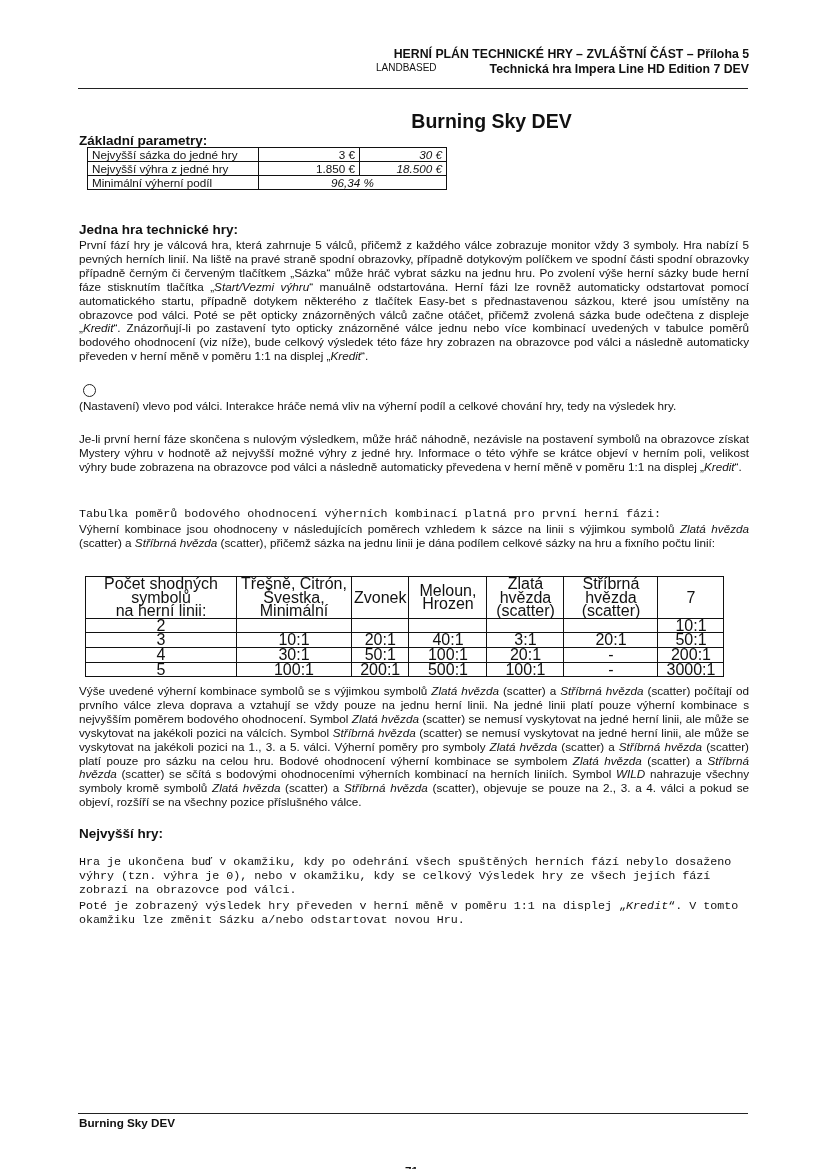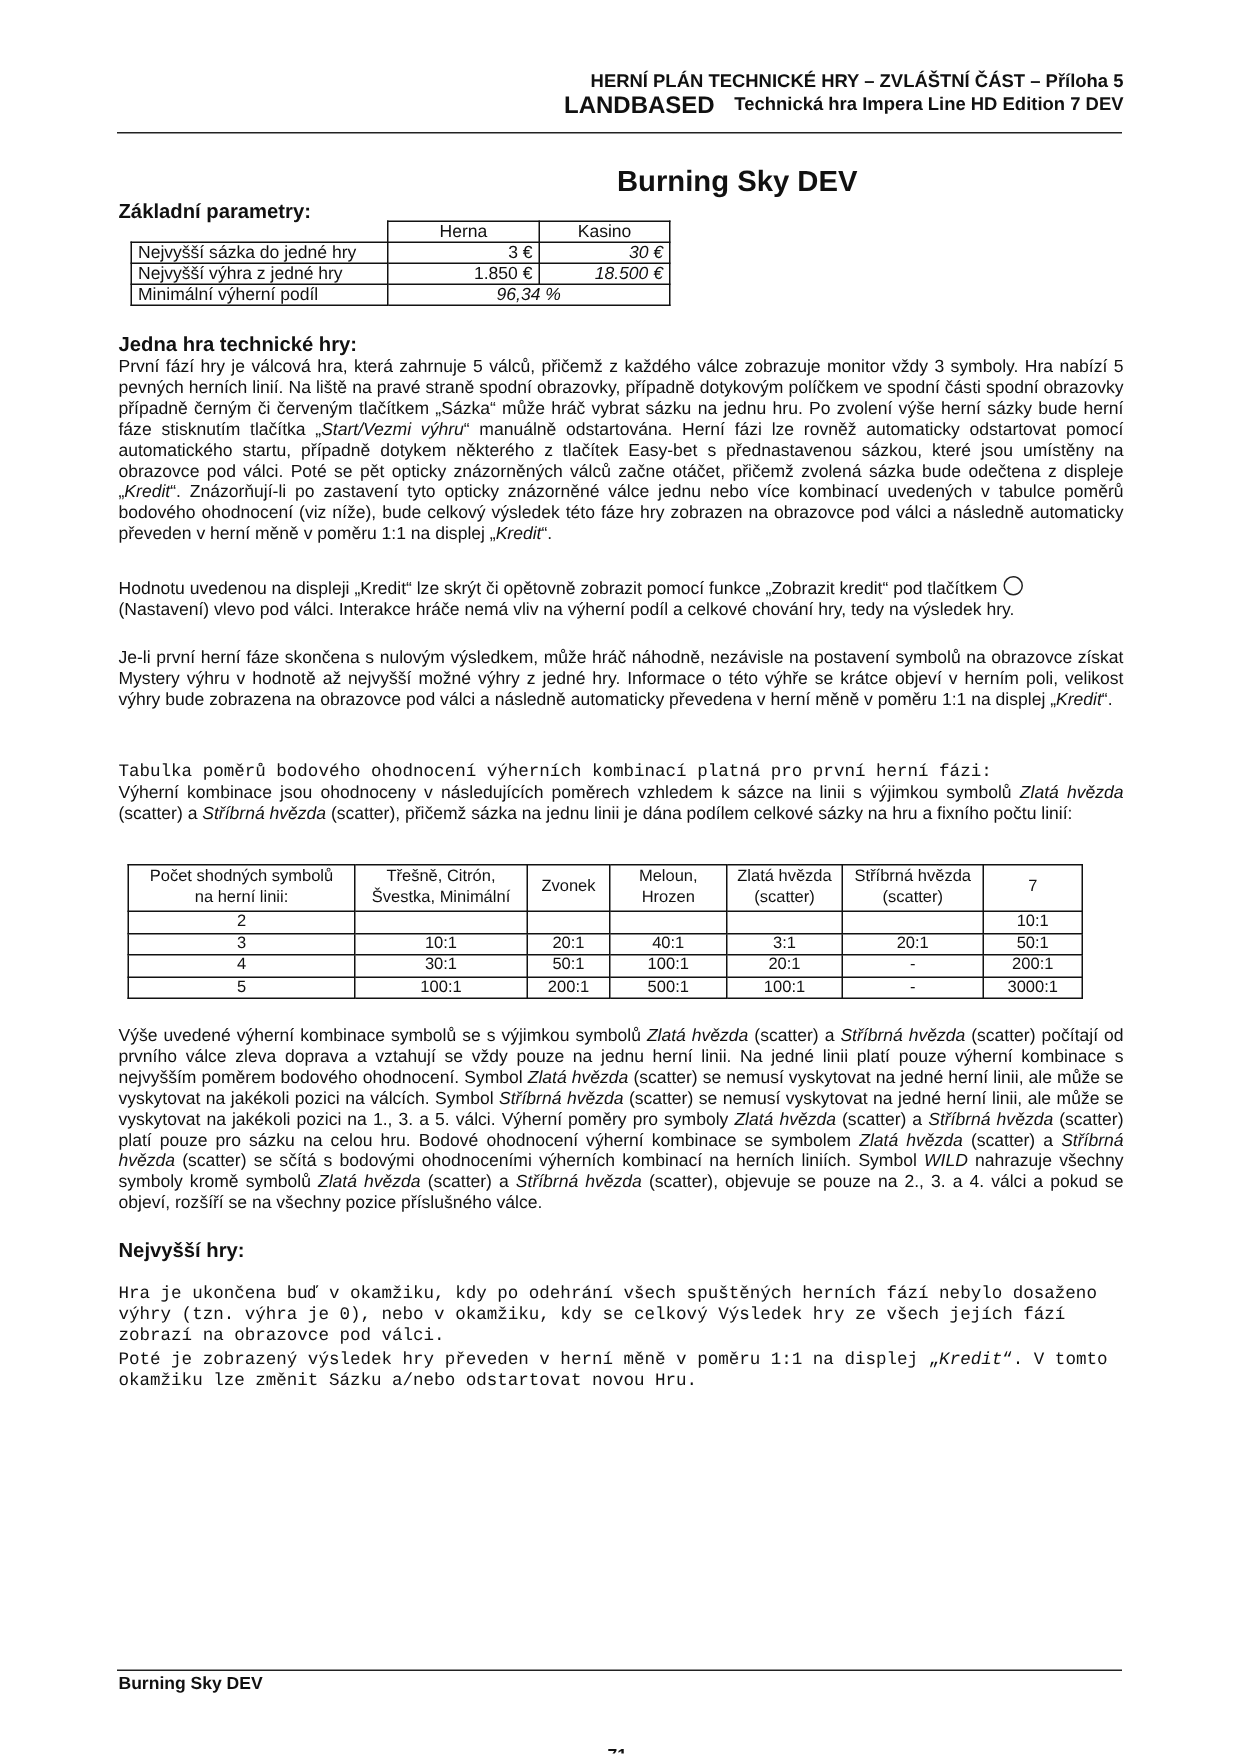--- a/index.html
+++ b/index.html
@@ -1,38 +1,38 @@
 <!DOCTYPE html>
 <html><head>
 <meta charset="utf-8">
 <style>
   html, body { margin: 0; padding: 0; background: #ffffff; }
   body { width: 827px; height: 1169px; position: relative; overflow: hidden;
          font-family: "Liberation Sans", sans-serif; color: #111; }
   .hdr1 { position: absolute; right: 78px; top: 47px; font-weight: bold; font-size: 12.3px; letter-spacing: 0; }
-  .hdr2 { position: absolute; left: 359px; top: 62px; font-weight: bold; font-size: 16px; padding-left: 17px; }
+  .hdr2 { position: absolute; left: 359px; top: 62px; font-weight: normal; font-size: 10px; padding-left: 17px; }
   .hdr3 { position: absolute; right: 78px; top: 62px; font-weight: bold; font-size: 12.3px; }
   .hrule { position: absolute; left: 78px; width: 670px; height: 1px; background: #222; }
   .title { position: absolute; left: 0; width: 827px; top: 110px; text-align: center;
            font-weight: bold; font-size: 19.5px; padding-left: 156px; box-sizing: border-box; }
   .h2 { position: absolute; left: 79px; font-weight: bold; font-size: 13.5px; }
   .para { position: absolute; left: 79px; width: 670px; font-size: 11.7px; line-height: 13.9px;
           text-align: justify; }
   .para.left { text-align: left; font-family: Liberation Mono, monospace; }
   .para i { font-style: italic; }
   table { border-collapse: collapse; position: absolute; font-size: 11.7px; }
   td { border: 1px solid #111; padding: 0 4px; line-height: 13px; height: 13px; }
   .params { left: 87px; top: 147px; }
   .params td.lbl { width: 162px; margin-top: 28px; }
   .params td.num { width: 92px; text-align: right; }
   .params td.num2 { width: 78px; text-align: right; font-style: italic; }
   .params td.hdr { text-align: center; }
   .params td.blank { border: none; }
   .params td.center { text-align: center; font-style: italic; }
-  .pay { left: 85px; top: 576px; font-size: 11px; }
+  .pay { left: 85px; top: 576px; font-size: 16px; }
   .pay td { text-align: center; padding: 0 2px; line-height: 13.6px; }
   .pay tr.head td { height: 30px; line-height: 13.6px; }
   .gear { display: inline-block; width: 11px; height: 11px; border: 1.6px solid #222;
           border-radius: 50%; vertical-align: -1px; margin-left: 4px; }
   .foot-l { position: absolute; left: 79px; top: 1116px; font-weight: bold; font-size: 11.7px; }
   .foot-n { position: absolute; left: 405px; top: 1116px; font-weight: bold; font-size: 11.7px; margin-top: 48px; }
 </style>
 </head>
 <body>
 
@@ -42,25 +42,20 @@
   <div class="hdr3">Technická hra Impera Line HD Edition 7 DEV</div>
   <div class="hrule" style="top:88px"></div>
 </div>
 
 <div class="title">Burning Sky DEV</div>
 
 <div class="h2" style="top:133px">Základní parametry:</div>
 
 <table class="params">
   <tbody>
-      <tr>
-    <td class="blank lbl"></td>
-    <td class="hdr">Herna</td>
-    <td class="hdr">Kasino</td>
-  </tr>
   <tr>
     <td class="lbl">Nejvyšší sázka do jedné hry</td>
     <td class="num">3 €</td>
     <td class="num2">30 €</td>
   </tr>
   <tr>
     <td class="lbl">Nejvyšší výhra z jedné hry</td>
     <td class="num">1.850 €</td>
     <td class="num2">18.500 €</td>
   </tr>
@@ -71,21 +66,21 @@
 </tbody>
   </table>
 
 <div class="h2" style="top:222px">Jedna hra technické hry:</div>
 
 <div class="para" style="top:238px">
   <span>První fází hry je válcová hra, která zahrnuje 5 válců, přičemž z každého válce zobrazuje monitor vždy 3 symboly. Hra nabízí 5 pevných herních linií. Na liště na pravé straně spodní obrazovky, případně dotykovým políčkem ve spodní části spodní obrazovky případně černým či červeným tlačítkem „Sázka“ může hráč vybrat sázku na jednu hru. Po zvolení výše herní sázky bude herní fáze stisknutím tlačítka „</span><i>Start/Vezmi výhru</i><span>“ manuálně odstartována. Herní fázi lze rovněž automaticky odstartovat pomocí automatického startu, případně dotykem některého z tlačítek Easy-bet s přednastavenou sázkou, které jsou umístěny na obrazovce pod válci. Poté se pět opticky znázorněných válců začne otáčet, přičemž zvolená sázka bude odečtena z displeje „</span><i>Kredit</i><span>“. Znázorňují-li po zastavení tyto opticky znázorněné válce jednu nebo více kombinací uvedených v tabulce poměrů bodového ohodnocení (viz níže), bude celkový výsledek této fáze hry zobrazen na obrazovce pod válci a následně automaticky převeden v herní měně v poměru 1:1 na displej „</span><i>Kredit</i><span>“.</span>
 </div>
 
 <div class="para" style="top:384px">
-  <span>Hodnotu uvedenou na displeji „Kredit“ lze skrýt či opětovně zobrazit pomocí funkce „Zobrazit kredit“ pod tlačítkem</span><span class="gear"></span><br>
+  <span class="gear"></span><br>
   <span>(Nastavení) vlevo pod válci. Interakce hráče nemá vliv na výherní podíl a celkové chování hry, tedy na výsledek hry.</span>
 </div>
 
 <div class="para" style="top:432px">
   <span>Je-li první herní fáze skončena s nulovým výsledkem, může hráč náhodně, nezávisle na postavení symbolů na obrazovce získat Mystery výhru v hodnotě až nejvyšší možné výhry z jedné hry. Informace o této výhře se krátce objeví v herním poli, velikost výhry bude zobrazena na obrazovce pod válci a následně automaticky převedena v herní měně v poměru 1:1 na displej „</span><i>Kredit</i><span>“.</span>
 </div>
 
 <div class="para left" style="top:508px">Tabulka poměrů bodového ohodnocení výherních kombinací platná pro první herní fázi:</div>
 <div class="para" style="top:522px">
   <span>Výherní kombinace jsou ohodnoceny v následujících poměrech vzhledem k sázce na linii s výjimkou symbolů </span><i>Zlatá hvězda</i><span> (scatter) a </span><i>Stříbrná hvězda</i><span> (scatter), přičemž sázka na jednu linii je dána podílem celkové sázky na hru a fixního počtu linií:</span>

